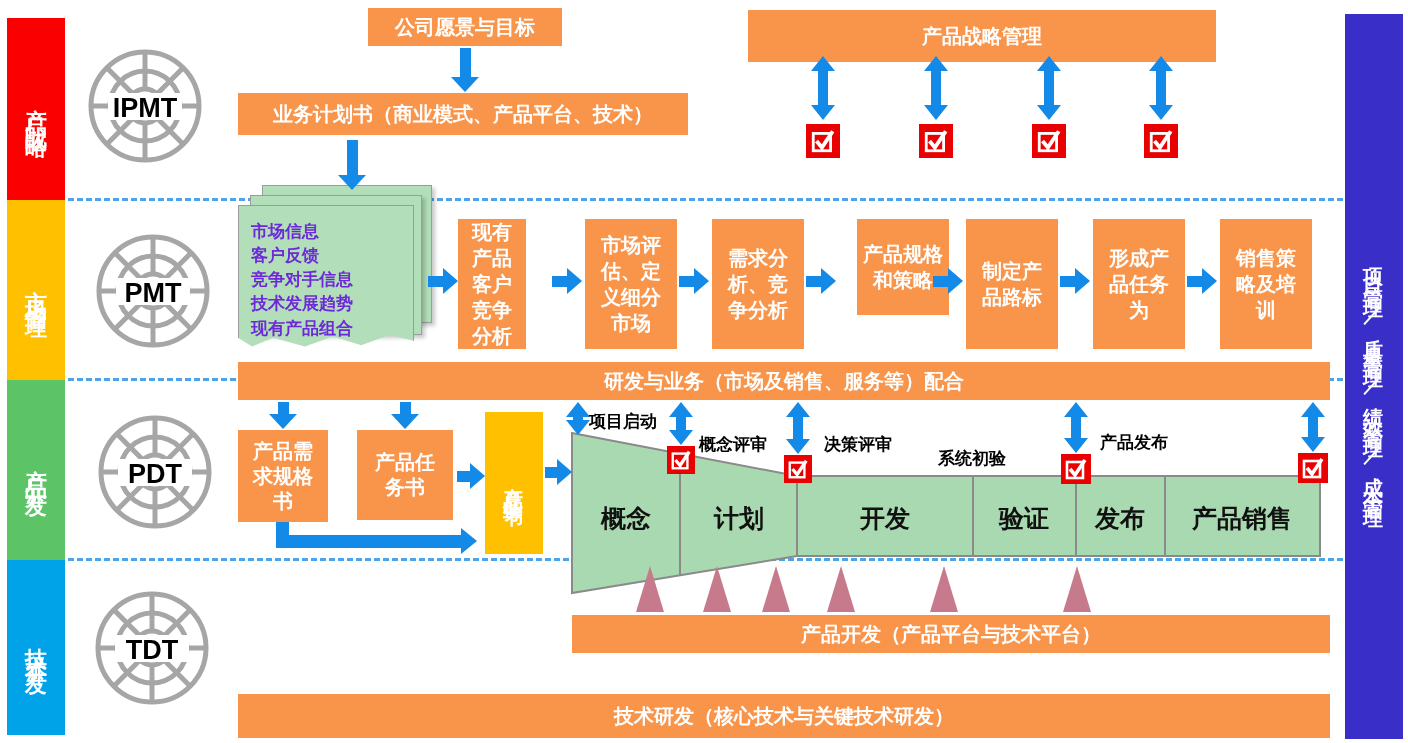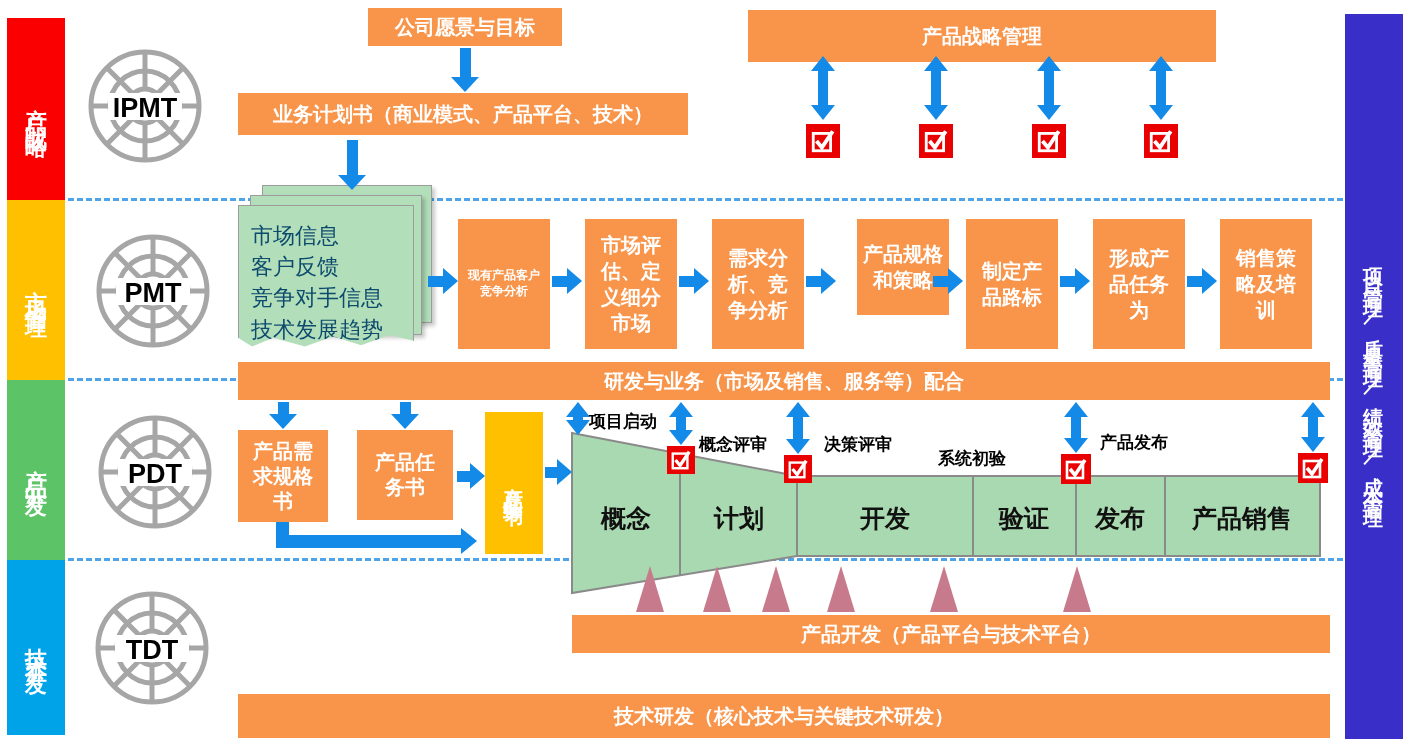--- a/index.html
+++ b/index.html
@@ -50,21 +50,21 @@
   .elbow-v{position:absolute;background:var(--blue);z-index:3;}
   .elbow-h{position:absolute;background:var(--blue);z-index:3;}
 
   
   .chk{position:absolute;background:var(--chk-red);display:flex;align-items:center;justify-content:center;z-index:4;}
   .chk svg{display:block;}
 
   
   .note-page{position:absolute;background:var(--note-green);border:1px solid #9c9c9c;box-shadow:3px 3px 4px rgba(0,0,0,.22);z-index:2;}
   .note-front{padding:14px 10px 0 12px;clip-path:polygon(0 0,100% 0,100% 93%,86% 89%,70% 96%,54% 90%,38% 97%,20% 91%,8% 97%,0 91%);box-shadow:none;}
-  .note-front .ln{font-weight:normal;font-size:22px;color:#0c4a6e;line-height:1.42;}
+  .note-front .ln{font-weight:bold;font-size:17px;color:#6d28d9;line-height:1.42;}
 
   
   .phase{position:absolute;top:502px;transform:translateX(-50%);font-weight:bold;font-size:25px;color:#111;z-index:3;white-space:nowrap;}
   .gate-lbl{position:absolute;font-weight:bold;font-size:17px;color:#000;z-index:4;white-space:nowrap;}
 
   .tri{position:absolute;width:0;height:0;border-left:14px solid transparent;border-right:14px solid transparent;border-bottom:46px solid var(--tri-pink);z-index:2;}
 </style>
 </head>
 <body>
 
@@ -217,21 +217,21 @@
     <div class="ln">竞争对手信息</div>
     <div class="ln">技术发展趋势</div>
     <div class="ln">现有产品组合</div>
   </div>
 
   <div class="harr" style="left:428px;top:268px;width:30px;height:26px">
       <div class="shaft"></div>
       <div class="h-rt"></div>
     </div>
 
-  <div class="obox" style="left:458px;top:219px;width:92px;height:130px;font-size:12px;padding:8px 9px;line-height:1.3">
+  <div class="obox" style="left:458px;top:219px;width:68px;height:130px;font-size:20px;padding:8px 9px;line-height:1.3">
       <span>现有产品客户竞争分析</span>
     </div>
   <div class="harr" style="left:552px;top:268px;width:30px;height:26px">
       <div class="shaft"></div>
       <div class="h-rt"></div>
     </div>
   <div class="obox" style="left:585px;top:219px;width:92px;height:130px;font-size:20px;padding:0 9px;line-height:1.3">
       <span>市场评估、定义细分市场</span>
     </div>
   <div class="harr" style="left:679px;top:268px;width:30px;height:26px">

